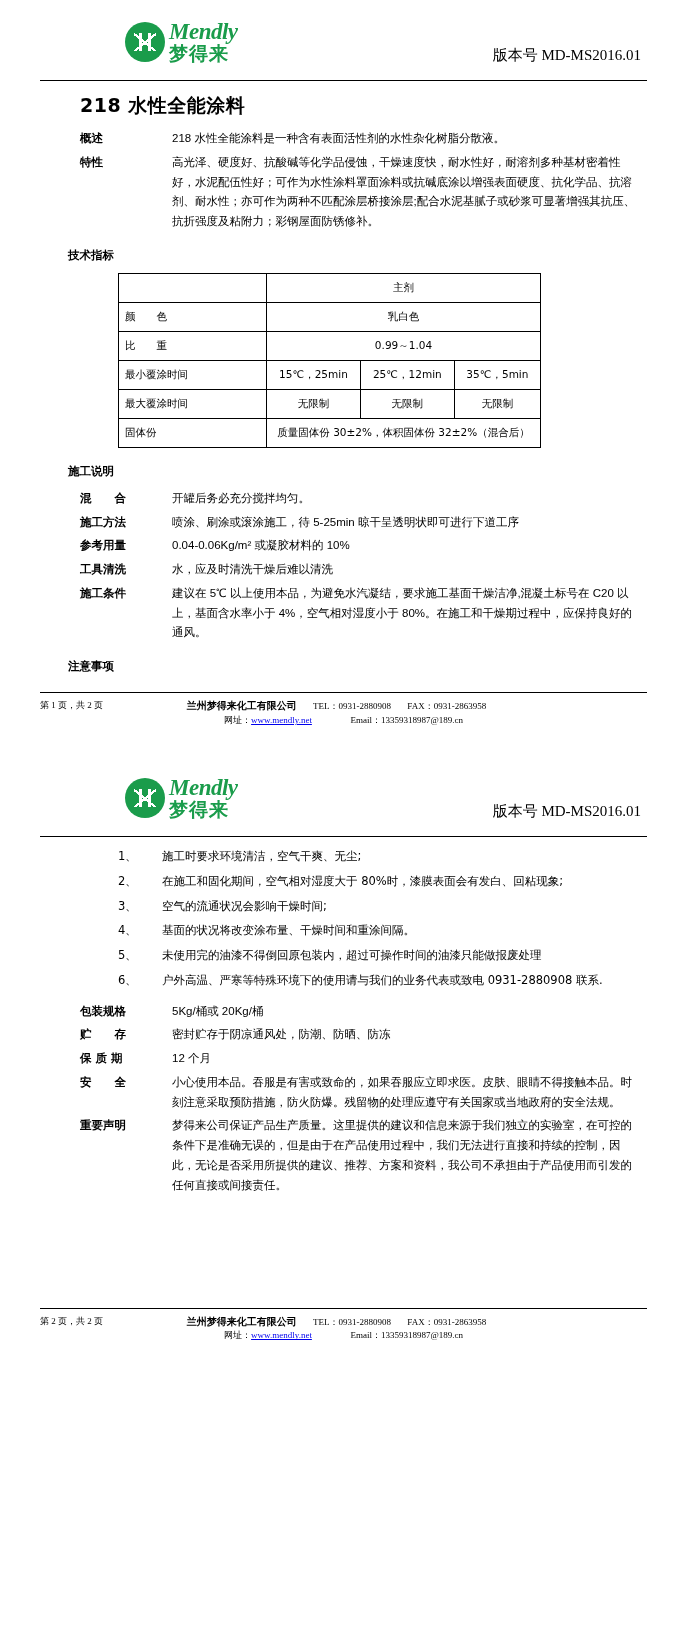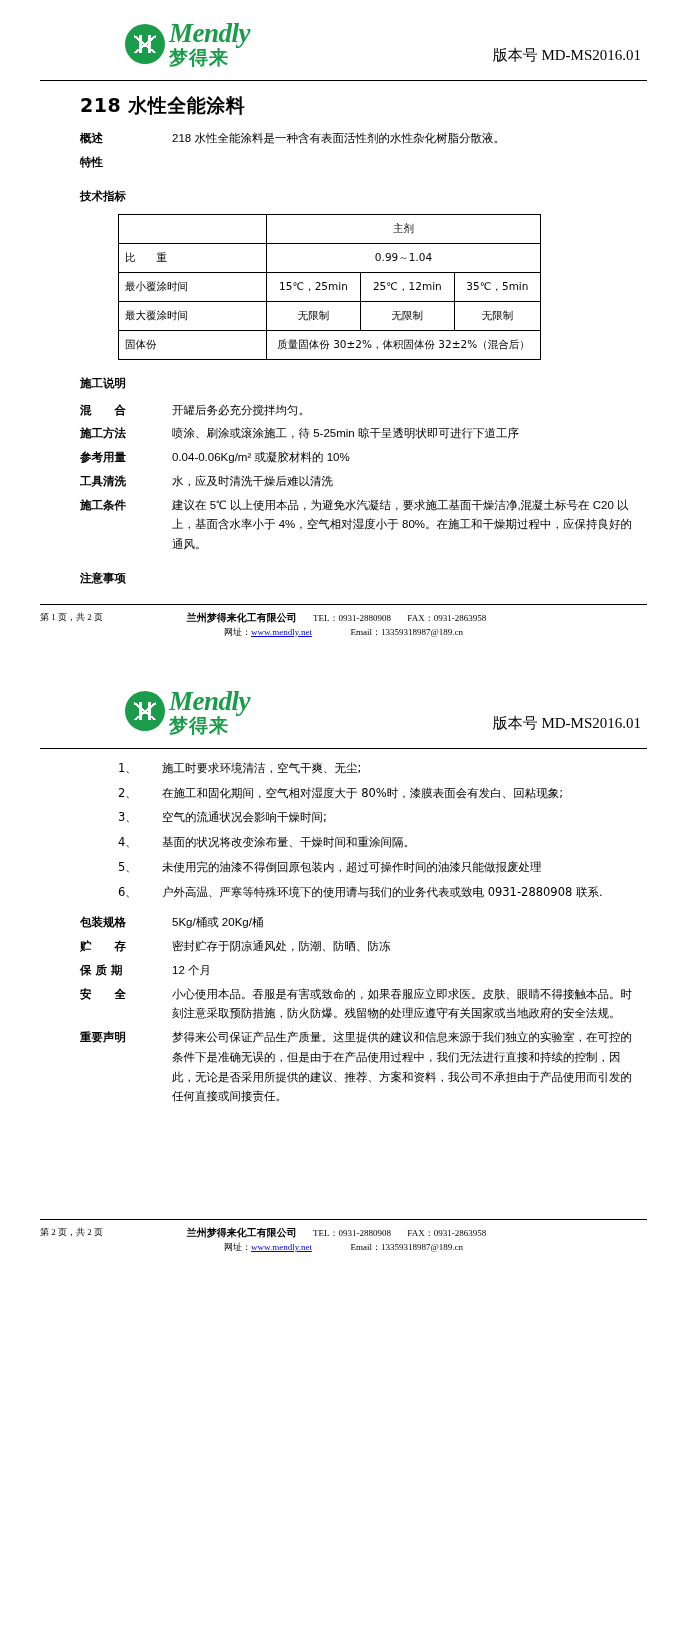--- a/index.html
+++ b/index.html
@@ -61,21 +61,21 @@
     height: 18px;
     border-left: 3px solid #ffffff;
     border-right: 3px solid #ffffff;
     box-sizing: border-box;
   }
   .logo-text {
     line-height: 1.0;
   }
   .logo-en {
     font-family: "Liberation Serif", serif;
-    font-size: 27px;
+    font-size: 23px;
     font-weight: bold;
     font-style: italic;
     color: #1a9c4b;
     letter-spacing: -0.5px;
   }
   .logo-cn {
     font-family: "DejaVu Sans", sans-serif;
     font-size: 19px;
     font-weight: bold;
     color: #1a9c4b;
@@ -130,21 +130,21 @@
   .row .val {
     flex: 1;
     font-family: Liberation Sans, sans-serif;
     font-size: 11.5px;
     padding-right: 8px;
   }
   .section-head {
     font-family: "DejaVu Sans", sans-serif;
     font-weight: bold;
     font-size: 11.5px;
-    margin: 16px 0 10px 40px;
+    margin: 16px 0 10px 28px;
   }
 
   
   table.spec {
     border-collapse: collapse;
     width: 423px;
     margin: 0 0 0 78px;
     font-family: "DejaVu Sans", sans-serif;
     font-size: 10.5px;
   }
@@ -233,29 +233,34 @@
 
   <div class="doc-title">218 水性全能涂料</div>
 
   <div class="row">
     <div class="lbl spread">概述</div>
     <div class="val">218 水性全能涂料是一种含有表面活性剂的水性杂化树脂分散液。</div>
   </div>
 
   <div class="row">
     <div class="lbl spread">特性</div>
+    <div class="val">高光泽、硬度好、抗酸碱等化学品侵蚀，干燥速度快，耐水性好，耐溶剂多种基材密着性好，水泥配伍性好；可作为水性涂料罩面涂料或抗碱底涂以增强表面硬度、抗化学品、抗溶剂、耐水性；亦可作为两种不匹配涂层桥接涂层;配合水泥基腻子或砂浆可显著增强其抗压、抗折强度及粘附力；彩钢屋面防锈修补。</div>
   </div>
 
   <div class="section-head">技术指标</div>
 
   <table class="spec">
     <tbody>
       <tr>
         <td class="label-cell c"></td>
         <td class="c" colspan="3">主剂</td>
+      </tr>
+      <tr>
+        <td class="label-cell l">颜　　色</td>
+        <td class="c" colspan="3">乳白色</td>
       </tr>
       <tr>
         <td class="label-cell l">比　　重</td>
         <td class="c" colspan="3">0.99～1.04</td>
       </tr>
       <tr>
         <td class="label-cell l">最小覆涂时间</td>
         <td class="c">15℃，25min</td>
         <td class="c">25℃，12min</td>
         <td class="c">35℃，5min</td>

